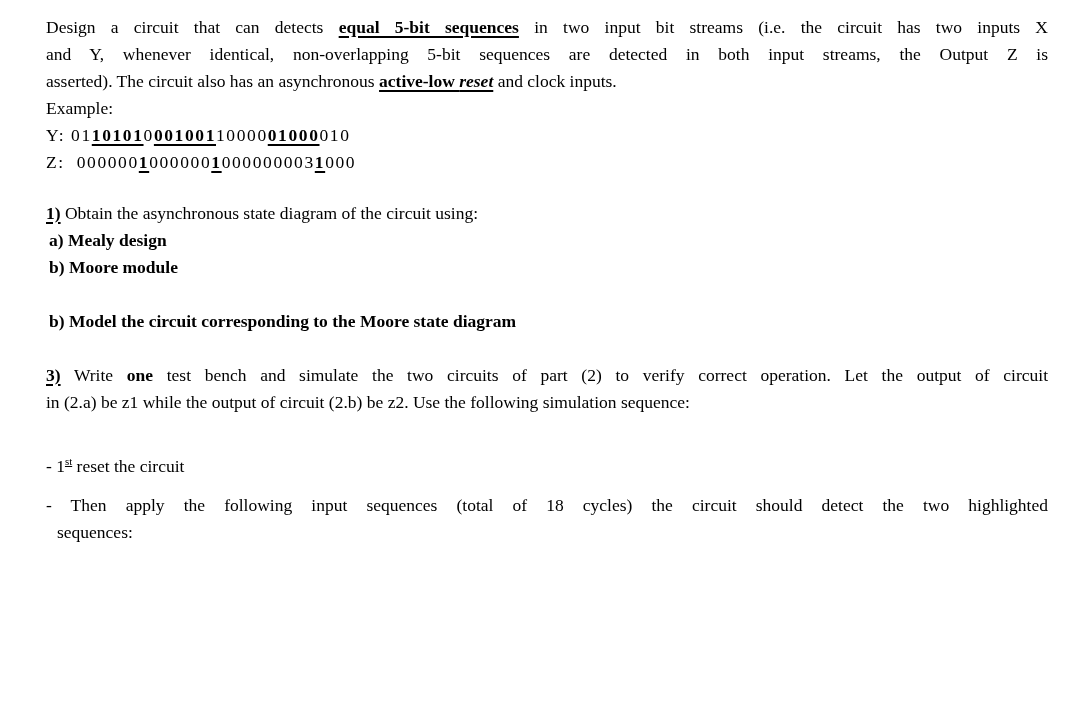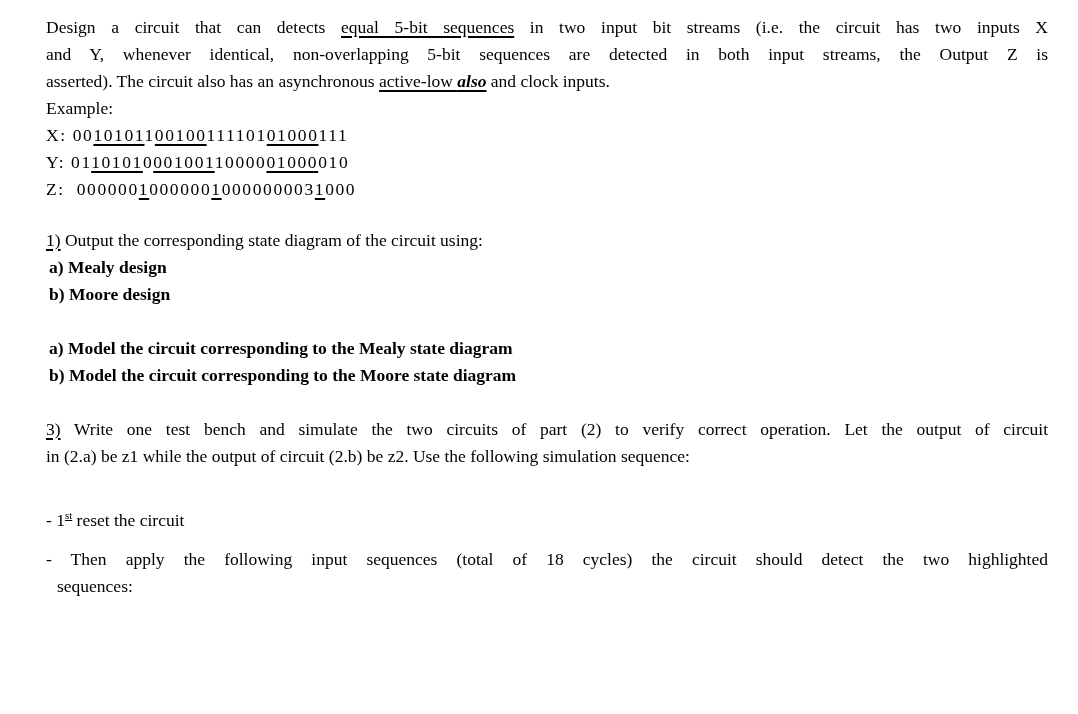--- a/index.html
+++ b/index.html
@@ -9,60 +9,58 @@
     overflow: hidden;
   }
   body {
     font-family: "Liberation Serif", "DejaVu Serif", serif;
     font-size: 17.5px;
     line-height: 27px;
     color: #000000;
   }
   .page { padding: 14px 30px 0 46px; }
   .jline { text-align: justify; text-align-last: justify; }
-  .bu  { font-weight: 400; text-decoration: underline; text-decoration-thickness: 1.5px; text-underline-offset: 2.5px; }
+  .bu  { font-weight: 700; text-decoration: underline; text-decoration-thickness: 1.5px; text-underline-offset: 2.5px; }
   .biu { font-weight: 700; font-style: italic; text-decoration: underline; text-decoration-thickness: 1.5px; text-underline-offset: 2.5px; }
-  .b   { font-weight: 400; }
+  .b   { font-weight: 700; }
   .sup { font-size: 0.62em; vertical-align: super; line-height: 0; text-decoration: underline; }
   .bits { white-space: pre; letter-spacing: 1.6px; }
   .subitem { padding-left: 3px; font-weight: bold; }
   .indent { padding-left: 11px; }
   .gap12 { height: 12px; }
   .gap24 { height: 24px; }
   .gap27 { height: 27px; }
   .gap37 { height: 37px; }
 </style>
 </head>
 <body>
 
 <div class="page">
 
   <div>
     <div class="jline"><span>Design a circuit that can detects </span><span class="bu">equal 5-bit sequences</span><span> in two input bit streams (i.e. the circuit has two inputs X</span></div>
     <div class="jline"><span>and Y, whenever identical, non-overlapping 5-bit sequences are detected in both input streams, the Output Z is</span></div>
-    <div><span>asserted). The circuit also has an asynchronous </span><span class="bu">active-low </span><span class="biu">also</span><span> and clock inputs.</span></div>
+    <div><span>asserted). The circuit also has an asynchronous </span><span class="bu">active-low </span><span class="biu">reset</span><span> and clock inputs.</span></div>
   </div>
 
   <div>Example:</div>
-  <div class="bits"><span>X: 00</span><span class="bu">10101</span><span>1</span><span class="bu">00100</span><span>111101</span><span class="bu">01000</span><span>111</span></div>
   <div class="bits"><span>Y: 01</span><span class="bu">10101</span><span>0</span><span class="bu">001001</span><span>10000</span><span class="bu">01000</span><span>010</span></div>
   <div class="bits"><span>Z:  000000</span><span class="bu">1</span><span>000000</span><span class="bu">1</span><span>000000003</span><span class="bu">1</span><span>000</span></div>
 
   <div class="gap24"></div>
 
   <div>
-    <div><span class="bu">1)</span><span> Output the corresponding state diagram of the circuit using:</span></div>
+    <div><span class="bu">1)</span><span> Obtain the asynchronous state diagram of the circuit using:</span></div>
     <div class="subitem">a) Mealy design</div>
-    <div class="subitem">b) Moore design</div>
+    <div class="subitem">b) Moore module</div>
   </div>
 
   <div class="gap27"></div>
 
   <div>
-    <div class="subitem">a) Model the circuit corresponding to the Mealy state diagram</div>
     <div class="subitem">b) Model the circuit corresponding to the Moore state diagram</div>
   </div>
 
   <div class="gap27"></div>
 
   <div>
     <div class="jline"><span class="bu">3)</span><span> Write </span><span class="b">one</span><span> test bench and simulate the two circuits of part (2) to verify correct operation. Let the output of circuit</span></div>
     <div><span>in (2.a) be z1 while the output of circuit (2.b) be z2. Use the following simulation sequence:</span></div>
   </div>
 

